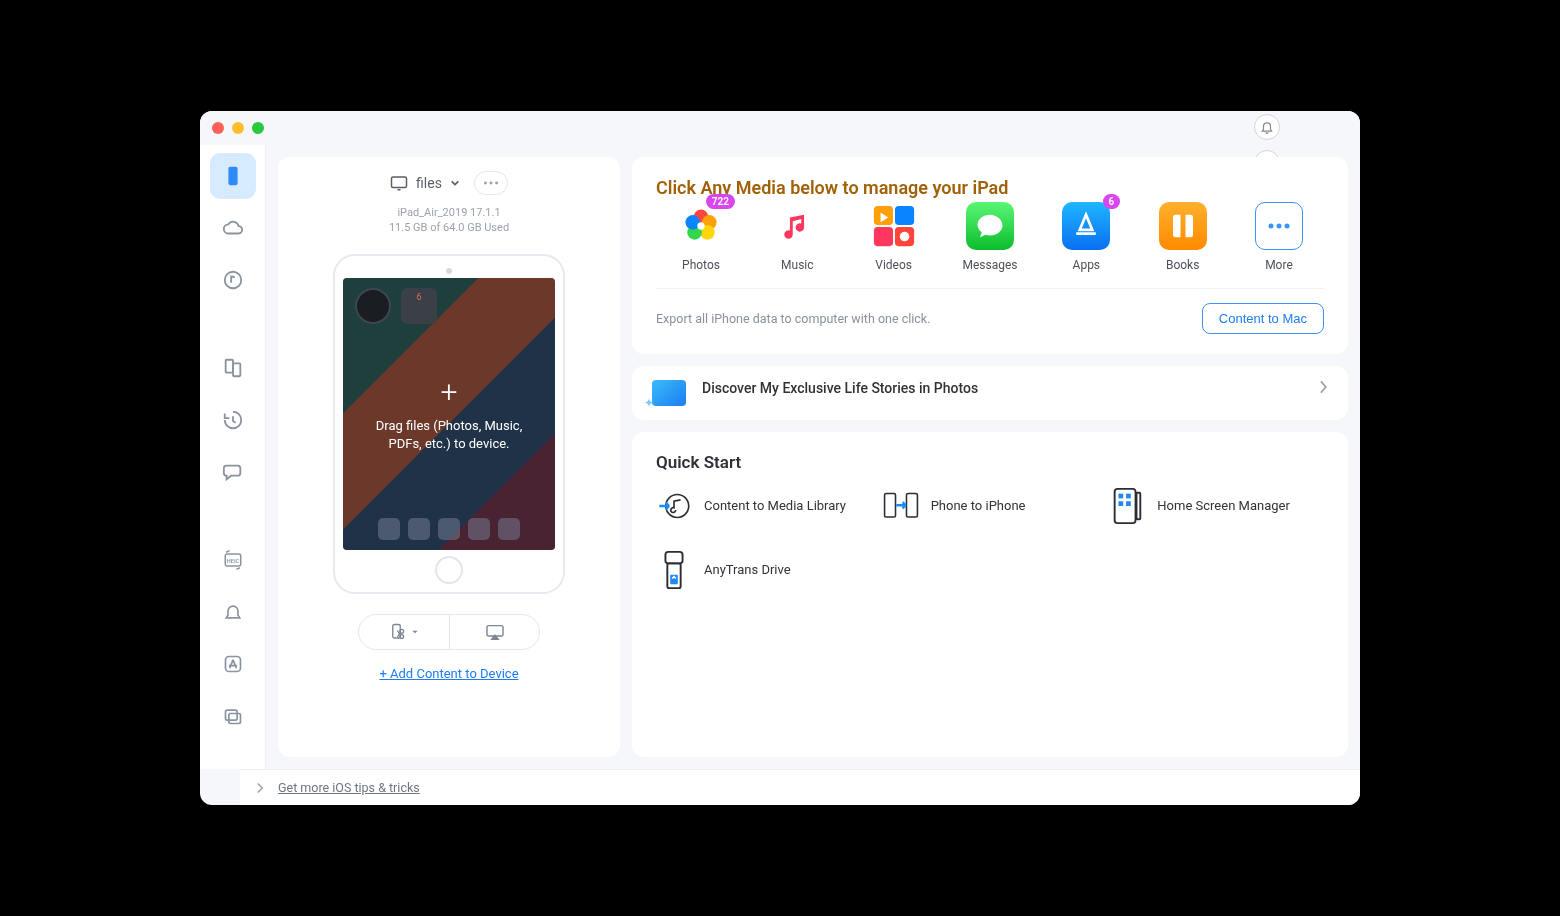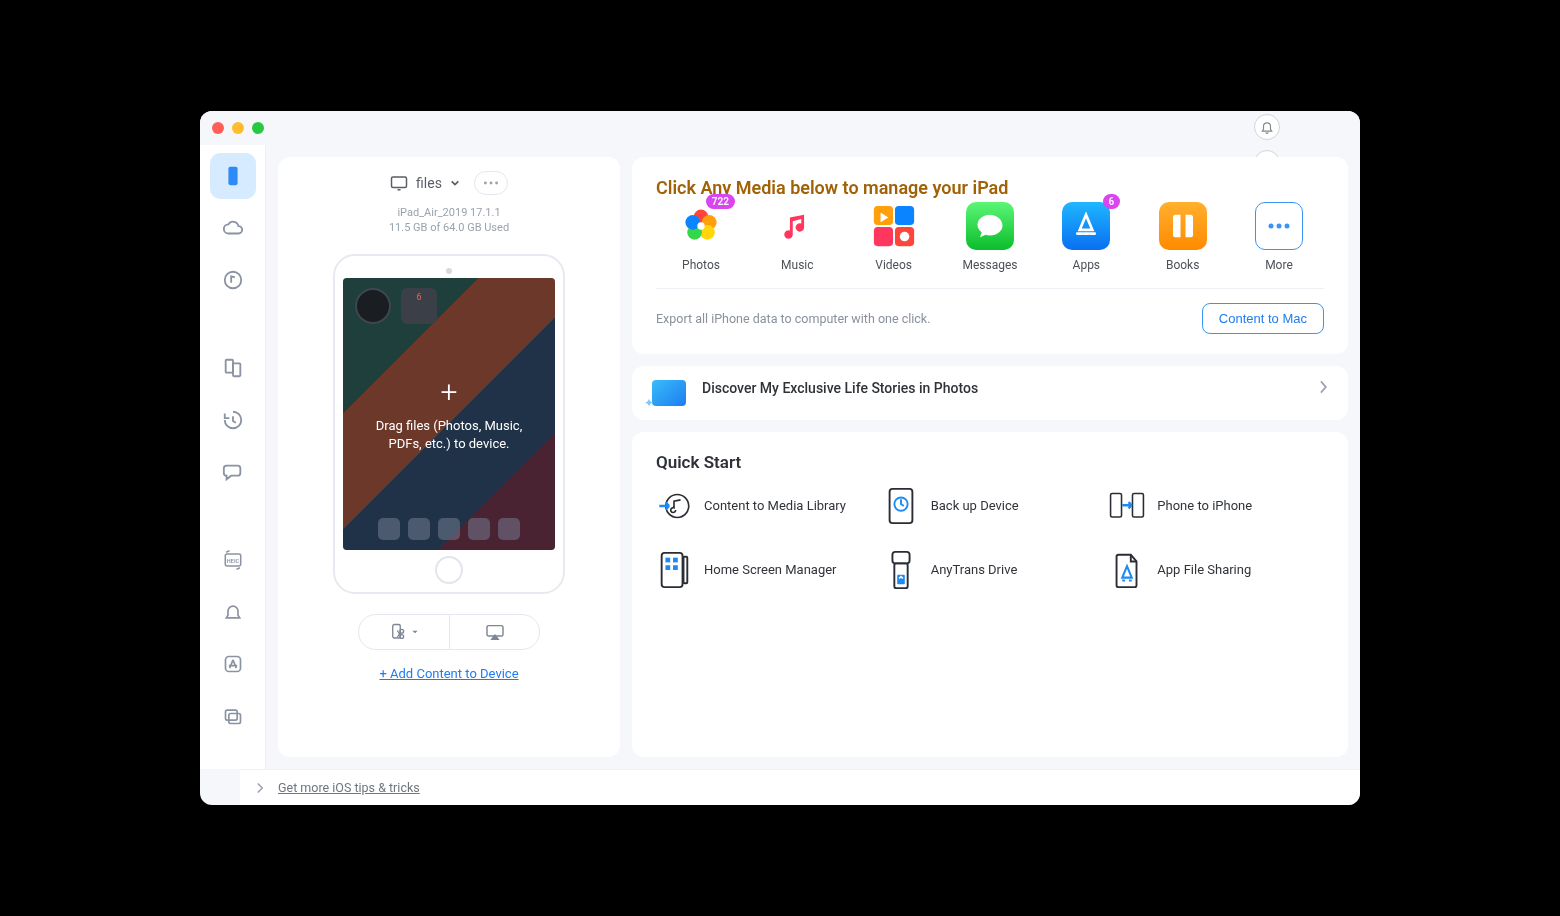--- a/index.html
+++ b/index.html
@@ -414,30 +414,20 @@
                 <svg width="40" height="40" viewBox="0 0 44 44" fill="none" stroke="#2a2e34" stroke-width="2">
                     <circle cx="26" cy="22" r="14"></circle>
                     <path d="M24 27a3 3 0 11-2-2.83V16l8-1.5"></path>
                     <path d="M4 22h12m0 0l-4-4m4 4l-4 4" stroke="#1e8af2" stroke-width="3"></path>
                   </svg>
               </div>
               <div class="quick-label">Content to Media Library</div>
             </div>
             <div class="quick-item">
               <div class="quick-icon">
-                <svg width="34" height="38" viewBox="0 0 30 40" fill="none" stroke="#2a2e34" stroke-width="2">
-                    <rect x="3" y="2" width="24" height="36" rx="3"></rect>
-                    <circle cx="15" cy="18" r="7" stroke="#1e8af2"></circle>
-                    <path d="M15 13v5l3 2" stroke="#1e8af2"></path>
-                  </svg>
-              </div>
-              <div class="quick-label">Back up Device</div>
-            </div>
-            <div class="quick-item">
-              <div class="quick-icon">
                 <svg width="42" height="38" viewBox="0 0 46 40" fill="none" stroke="#2a2e34" stroke-width="2">
                     <rect x="2" y="4" width="14" height="30" rx="2"></rect>
                     <rect x="30" y="4" width="14" height="30" rx="2"></rect>
                     <path d="M17 19h12m0 0l-4-4m4 4l-4 4" stroke="#1e8af2" stroke-width="3"></path>
                   </svg>
               </div>
               <div class="quick-label">Phone to iPhone</div>
             </div>
             <div class="quick-item">
               <div class="quick-icon">
@@ -456,30 +446,20 @@
               <div class="quick-icon">
                 <svg width="28" height="40" viewBox="0 0 26 42" fill="none" stroke="#2a2e34" stroke-width="2">
                     <rect x="4" y="2" width="18" height="12" rx="3"></rect>
                     <rect x="6" y="14" width="14" height="26" rx="2"></rect>
                     <rect x="9" y="26" width="8" height="10" rx="1" fill="#1e8af2" stroke="none"></rect>
                     <path d="M11 30l2-2 2 2" stroke="#fff" stroke-width="1.6"></path>
                   </svg>
               </div>
               <div class="quick-label">AnyTrans Drive</div>
             </div>
-            <div class="quick-item">
-              <div class="quick-icon">
-                <svg width="32" height="38" viewBox="0 0 30 40" fill="none" stroke="#2a2e34" stroke-width="2">
-                    <path d="M6 4h13l6 7v25a2 2 0 01-2 2H6a2 2 0 01-2-2V6a2 2 0 012-2z"></path>
-                    <path d="M19 4v7h6"></path>
-                    <path d="M15 16l5 12H10l5-12zM10 31h3m4 0h3" stroke="#1e8af2" stroke-width="2.2"></path>
-                  </svg>
-              </div>
-              <div class="quick-label">App File Sharing</div>
-            </div>
           </div>
         </div>
       </div>
     </div>
   </div>
 
   <div class="footer">
     <div class="footer-chevron">
       <svg width="8" height="12" viewBox="0 0 10 16" fill="none" stroke="#9aa2ad" stroke-width="2">
           <path d="M2 2l6 6-6 6"></path>

